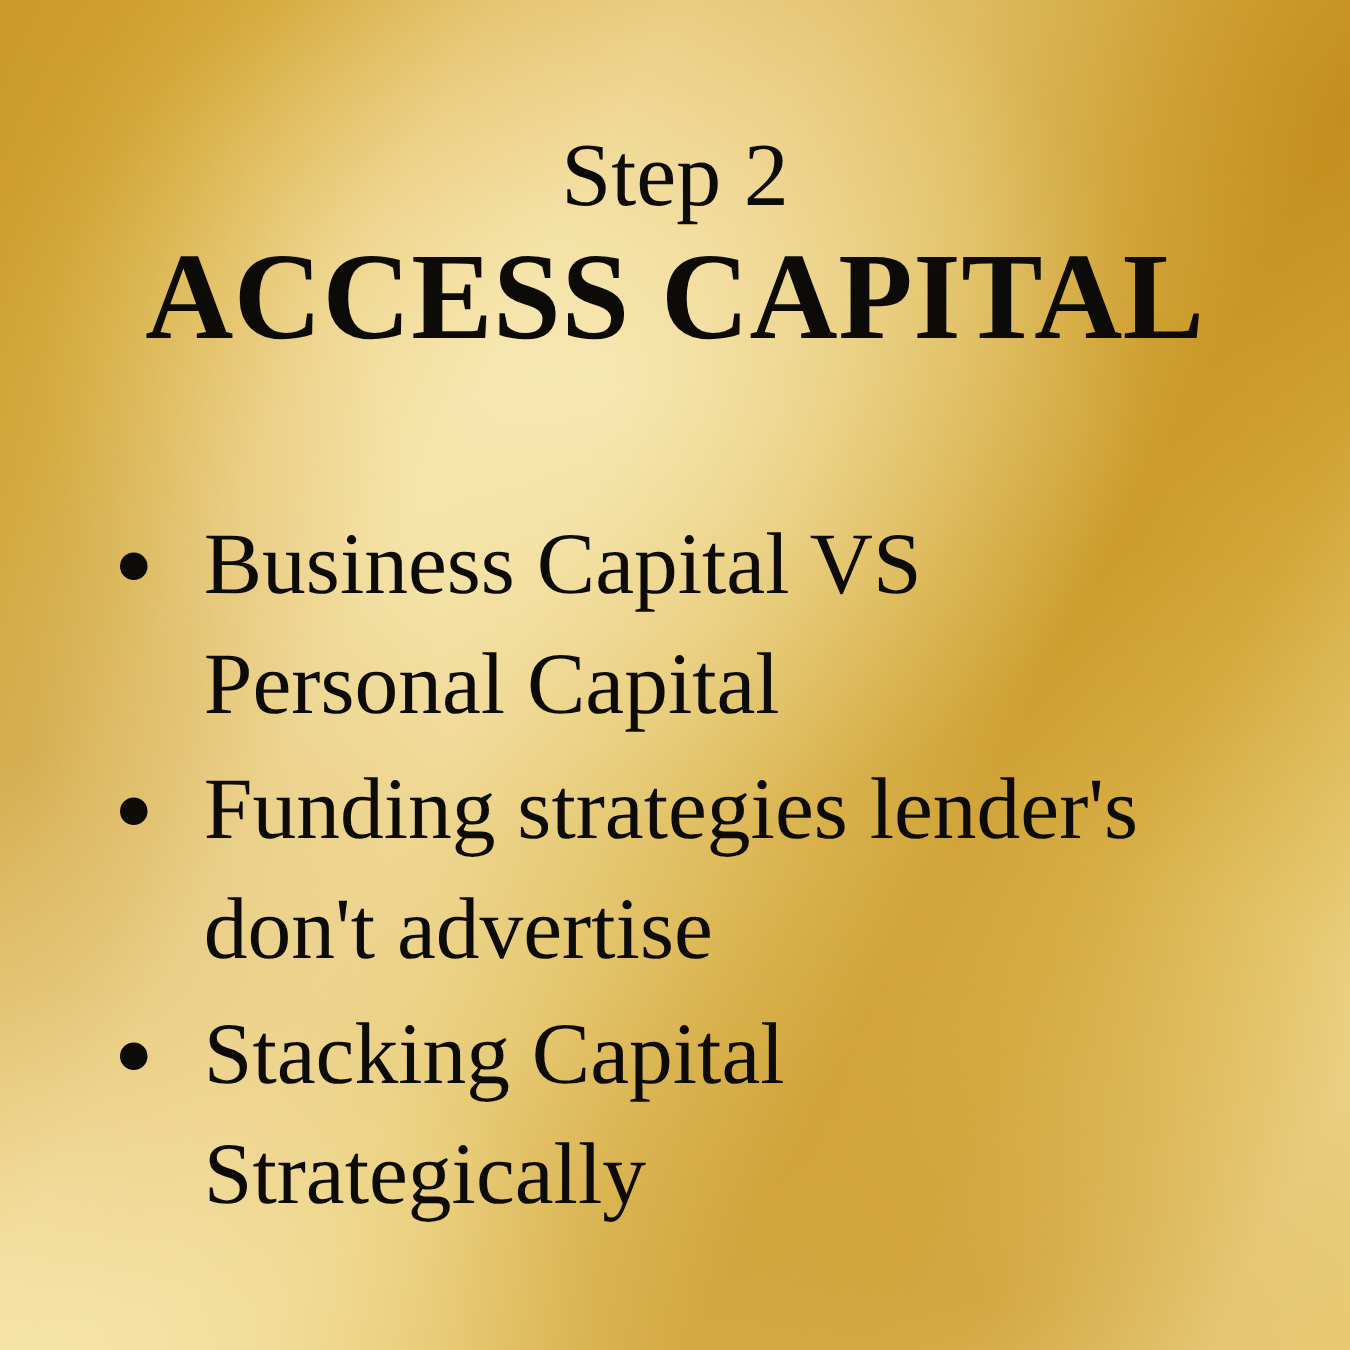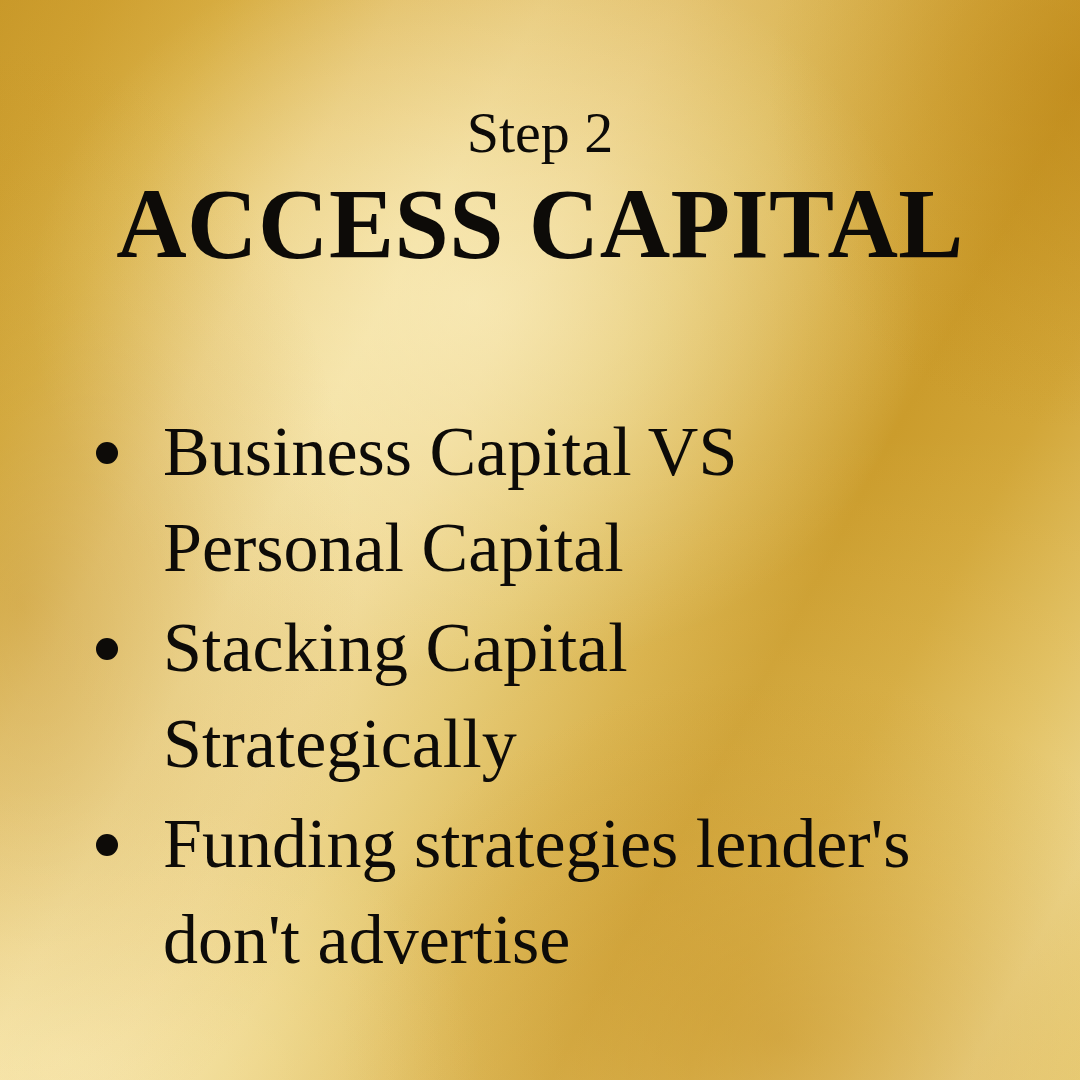--- a/index.html
+++ b/index.html
@@ -81,21 +81,21 @@
     width: 100%;
     height: 100%;
   }
 
   
   .header {
     padding-top: 104px;
     text-align: center;
   }
   .step-label {
-    font-size: 58px;
+    font-size: 72px;
     line-height: 1.0;
     font-weight: 400;
     letter-spacing: 0px;
     margin: 0;
   }
   .main-title {
     font-size: 99px;
     line-height: 1.0;
     font-weight: 700;
     letter-spacing: 0.5px;
@@ -151,22 +151,22 @@
       <h1 class="main-title">ACCESS CAPITAL</h1>
     </div>
 
     <ul class="bullet-list">
       <li class="bullet-item">
         <span class="bullet-dot"></span>
         <span class="bullet-text">Business Capital VS Personal Capital</span>
       </li>
       <li class="bullet-item">
         <span class="bullet-dot"></span>
-        <span class="bullet-text">Stacking Capital Strategically</span>
+        <span class="bullet-text">Funding strategies lender's don't advertise</span>
       </li>
       <li class="bullet-item">
         <span class="bullet-dot"></span>
-        <span class="bullet-text">Funding strategies lender's don't advertise</span>
+        <span class="bullet-text">Stacking Capital Strategically</span>
       </li>
     </ul>
 
   </div>
 </div>
 
 </body></html>

